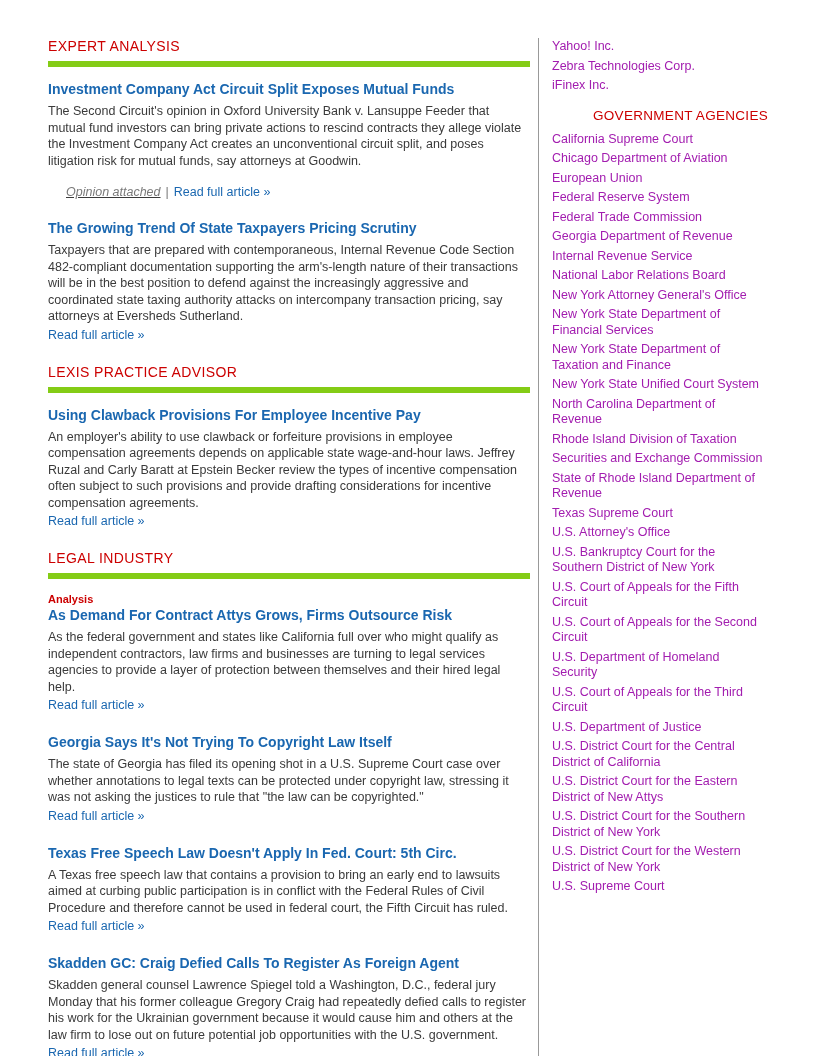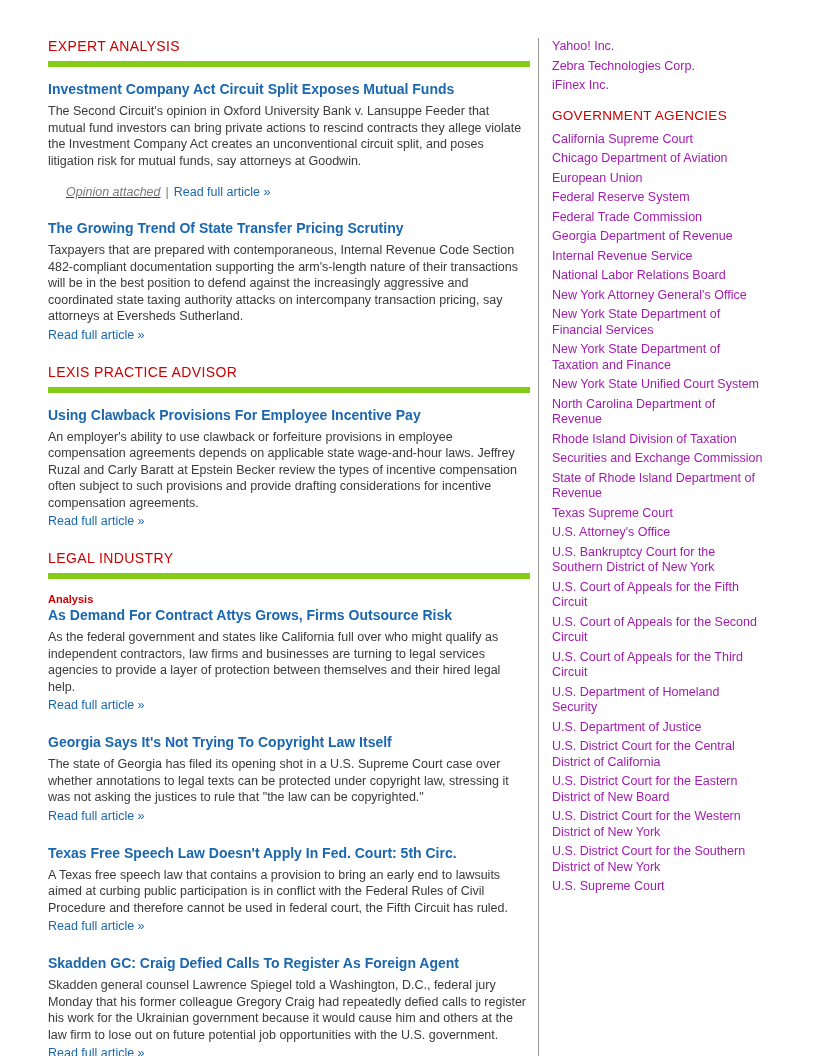--- a/index.html
+++ b/index.html
@@ -45,21 +45,21 @@
   
   .v-divider { width:1px; background:#999999; margin:0 13px 0 8px; align-self:stretch; }
   
   .right-col { width:216px; flex:0 0 216px; padding-top:1px; }
   .r-link {
     display:block; color:#a21caf; font-size:12.5px; line-height:15.5px;
     margin-bottom:4px; text-decoration:none; cursor:pointer;
   }
   .r-heading {
     color:#cc0000; font-size:13.5px; letter-spacing:.3px;
-    margin:14px 0 9px 0; font-weight:400;
+    margin:14px 0 9px 0; font-weight:400;text-align:right;
   }
 </style>
 </head>
 <body>
 
 <div class="page">
 
   <div class="left-col">
 
     <div class="section">
@@ -67,21 +67,21 @@
 
       <div class="article">
         <a class="headline">Investment Company Act Circuit Split Exposes Mutual Funds</a>
         <p class="body-text">The Second Circuit's opinion in Oxford University Bank v. Lansuppe Feeder that mutual fund investors can bring private actions to rescind contracts they allege violate the Investment Company Act creates an unconventional circuit split, and poses litigation risk for mutual funds, say attorneys at Goodwin.</p>
         <div class="meta">
           <span class="attach-note">Opinion attached</span><span class="meta-sep">|</span><a class="read-link">Read full article »</a>
         </div>
       </div>
 
       <div class="article">
-        <a class="headline">The Growing Trend Of State Transfer Pricing Scrutiny</a>
+        <a class="headline">The Growing Trend Of State Taxpayers Pricing Scrutiny</a>
         <p class="body-text">Taxpayers that are prepared with contemporaneous, Internal Revenue Code Section 482-compliant documentation supporting the arm's-length nature of their transactions will be in the best position to defend against the increasingly aggressive and coordinated state taxing authority attacks on intercompany transaction pricing, say attorneys at Eversheds Sutherland.</p>
         <a class="read-link">Read full article »</a>
       </div>
     </div>
 
     <div class="section">
       <h2 class="section-head">LEXIS PRACTICE ADVISOR</h2>
 
       <div class="article">
         <a class="headline">Using Clawback Provisions For Employee Incentive Pay</a>
@@ -145,24 +145,24 @@
     <a class="r-link">New York State Unified Court System</a>
     <a class="r-link">North Carolina Department of Revenue</a>
     <a class="r-link">Rhode Island Division of Taxation</a>
     <a class="r-link">Securities and Exchange Commission</a>
     <a class="r-link">State of Rhode Island Department of Revenue</a>
     <a class="r-link">Texas Supreme Court</a>
     <a class="r-link">U.S. Attorney's Office</a>
     <a class="r-link">U.S. Bankruptcy Court for the Southern District of New York</a>
     <a class="r-link">U.S. Court of Appeals for the Fifth Circuit</a>
     <a class="r-link">U.S. Court of Appeals for the Second Circuit</a>
+    <a class="r-link">U.S. Department of Homeland Security</a>
     <a class="r-link">U.S. Court of Appeals for the Third Circuit</a>
-    <a class="r-link">U.S. Department of Homeland Security</a>
     <a class="r-link">U.S. Department of Justice</a>
     <a class="r-link">U.S. District Court for the Central District of California</a>
-    <a class="r-link">U.S. District Court for the Eastern District of New Board</a>
+    <a class="r-link">U.S. District Court for the Eastern District of New Attys</a>
+    <a class="r-link">U.S. District Court for the Southern District of New York</a>
     <a class="r-link">U.S. District Court for the Western District of New York</a>
-    <a class="r-link">U.S. District Court for the Southern District of New York</a>
     <a class="r-link">U.S. Supreme Court</a>
 
   </div>
 
 </div>
 
 </body></html>

